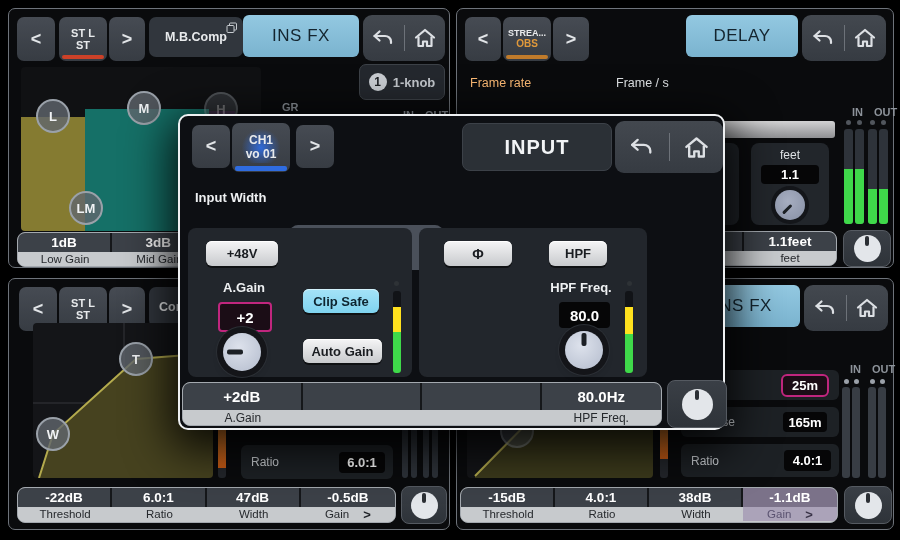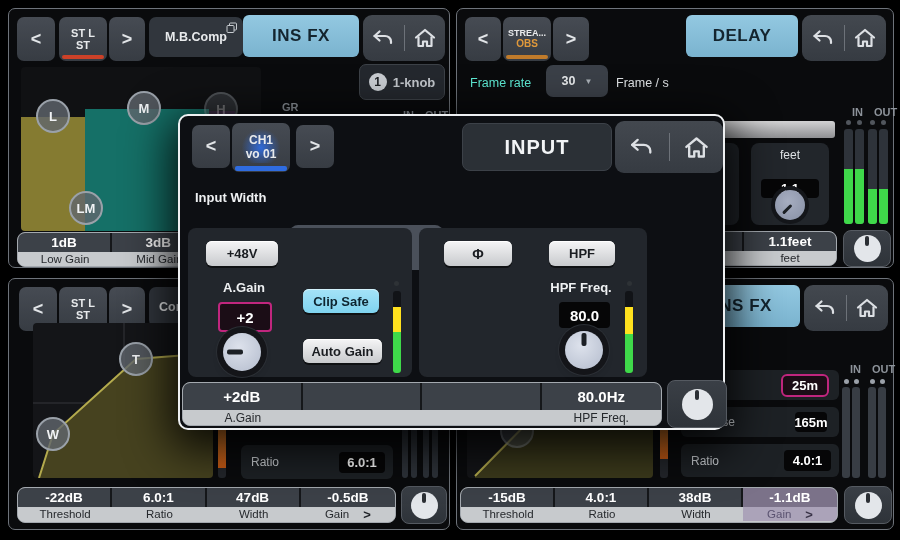--- a/index.html
+++ b/index.html
@@ -5,21 +5,21 @@
   html,body{margin:0;padding:0;background:#000;}
   #stage{position:relative;width:900px;height:540px;background:#000;overflow:hidden;
          font-family:"Liberation Sans",sans-serif;-webkit-font-smoothing:antialiased;}
   .abs{position:absolute;}
   .panel{position:absolute;background:#0a0b0d;border:1px solid #6e737a;border-radius:7px;}
   .btn-dark{background:linear-gradient(#464b53,#373c43);border-radius:7px;color:#e8eaec;
             display:flex;align-items:center;justify-content:center;font-weight:bold;}
   .navarrow{font-size:18px;font-weight:bold;color:#e2e5e8;}
   .tab{flex-direction:column;line-height:1.1;font-size:11px;position:relative;}
   .tab .tab-underline{position:absolute;bottom:2px;left:6%;width:88%;height:4px;border-radius:2px;}
-  .titlebtn{background:linear-gradient(#93c8e1,#7ab3cf);color:#14252f;font-size:17px;font-weight:bold;
+  .titlebtn{background:linear-gradient(#93c8e1,#7ab3cf);color:#14252f;font-size:17px;font-weight:normal;
             border-radius:6px;display:flex;align-items:center;justify-content:center;letter-spacing:.5px;}
   .uh{background:linear-gradient(#43484f,#363b42);border-radius:9px;display:flex;align-items:center;
       justify-content:space-evenly;}
   .uh .divider{width:1px;height:55%;background:#6d7279;}
   .lightbtn{background:linear-gradient(#f5f5f6,#c8cacd);border-radius:6px;color:#1a1d21;font-weight:bold;
             display:flex;align-items:center;justify-content:center;
             box-shadow:0 2px 0 rgba(0,0,0,.55), inset 0 1px 0 #fff;}
   .cyanbtn{background:linear-gradient(#a5e3f8,#7fd3ef);border-radius:6px;color:#0e2530;font-weight:bold;
            display:flex;align-items:center;justify-content:center;
            box-shadow:0 2px 0 rgba(0,0,0,.55), inset 0 1px 0 #d3f2fc;}
@@ -164,33 +164,29 @@
           <path d="M8.5 3.5 L3.5 8 L8.5 12.5" fill="none" stroke="#dde0e4" stroke-width="2.2" stroke-linecap="round" stroke-linejoin="round"></path>
           <path d="M3.5 8 H14 c3.5 0 6 2.5 6 5.5 v1.5" fill="none" stroke="#dde0e4" stroke-width="2.2" stroke-linecap="round"></path>
         </svg>
       <span class="divider"></span>
       <svg width="24" height="22" viewBox="0 0 24 22">
           <path d="M3 10.5 L12 3 L21 10.5" fill="none" stroke="#dde0e4" stroke-width="2.2" stroke-linecap="round" stroke-linejoin="round"></path>
           <path d="M5.5 9.5 V19 H10 V14.5 H14 V19 H18.5 V9.5" fill="none" stroke="#dde0e4" stroke-width="2.2" stroke-linejoin="round"></path>
         </svg>
     </div>
 
-    <span class="abs" style="left:13px;top:67px;color:#5eead4;font-size:12.5px;">Frame rate</span>
-    <div class="abs btn-dark" style="left:89px;top:56px;width:62px;height:32px;font-size:12.5px;gap:9px;background:#3b4048;">
-      <span>30</span>
-      <span style="font-size:8px;color:#aab0b7;">▼</span>
-    </div>
+    <span class="abs" style="left:13px;top:67px;color:#fdba74;font-size:12.5px;">Frame rate</span>
     <span class="abs" style="left:159px;top:67px;color:#dfe2e5;font-size:12.5px;">Frame / s</span>
 
     <div class="abs" style="left:144px;top:112px;width:234px;height:17px;border-radius:3px;background:linear-gradient(#d2d2d3,#8f9093);"></div>
     <div class="abs" style="left:194px;top:134px;width:88px;height:82px;background:#1f2328;border-radius:8px;"></div>
 
     <div class="abs" style="left:294px;top:134px;width:78px;height:82px;background:#22262b;border-radius:8px;">
       <div style="text-align:center;color:#dfe2e5;font-size:12px;margin-top:5px;">feet</div>
-      <div class="vbox" style="margin:17px auto 0;width:58px;height:19px;font-size:13px;">
+      <div class="vbox" style="margin:3px auto 0;width:58px;height:19px;font-size:13px;">
           <span>1.1</span>
         </div>
       <div class="abs" style="left:24px;top:47px;width:30px;height:30px;border-radius:50%;background:radial-gradient(circle at 42% 38%,#a7aec1,#868e a3);background:radial-gradient(circle at 42% 38%,#a7aec1,#8790a5);box-shadow:0 0 0 4px #14161a;">
         <span class="abs" style="left:50%;top:50%;width:3px;height:12px;background:#1c2025;border-radius:2px;transform:rotate(45deg);transform-origin:top center;"></span>
       </div>
     </div>
 
     <span class="abs minilabel" style="left:387px;top:97px;">IN</span>
     <span class="abs minilabel" style="left:409px;top:97px;">OUT</span>
     <span class="pdot" style="left:389px;top:111px;background:#51565d;"></span>
@@ -326,21 +322,21 @@
       <span class="mfill" style="top:82px;height:38px;background:linear-gradient(#e78a2e,#c85a14);"></span>
     </div>
 
     <div class="rowbox" style="left:224px;top:91px;width:158px;height:30px;">
       <div class="vbox magenta" style="position:absolute;right:10px;width:44px;height:19px;font-size:13px;border-radius:6px;">
           <span>25m</span>
         </div>
     </div>
     <div class="rowbox" style="left:224px;top:128px;width:158px;height:30px;">
       <span class="rlabel">Release</span>
-      <div class="vbox" style="position:absolute;right:12px;width:32px;height:20px;font-size:13px;">
+      <div class="vbox" style="position:absolute;right:12px;width:44px;height:20px;font-size:13px;">
           <span>165m</span>
         </div>
     </div>
     <div class="rowbox" style="left:224px;top:165px;width:158px;height:33px;">
       <span class="rlabel">Ratio</span>
       <div class="vbox" style="position:absolute;right:8px;width:47px;height:21px;font-size:13px;">
           <span>4.0:1</span>
         </div>
     </div>
 
@@ -441,21 +437,21 @@
       <div class="meter" style="left:205px;top:63px;width:8px;height:82px;background:#111317;">
         <span class="mfill" style="top:16px;height:25px;background:#ffe11e;"></span>
         <span class="mfill" style="top:41px;height:41px;background:#3fd94a;"></span>
       </div>
     </div>
 
     <div class="abs" style="left:239px;top:112px;width:228px;height:149px;background:#22262c;border-radius:8px;">
       <div class="lightbtn abs" style="left:25px;top:13px;width:68px;height:25px;font-size:14px;">
           <span>Φ</span>
         </div>
-      <div class="lightbtn abs" style="left:130px;top:13px;width:66px;height:25px;font-size:13px;">
+      <div class="lightbtn abs" style="left:130px;top:13px;width:58px;height:25px;font-size:13px;">
           <span>HPF</span>
         </div>
       <div class="abs" style="left:122px;top:52px;width:80px;text-align:center;color:#eef0f2;font-size:13px;font-weight:bold;">HPF Freq.</div>
       <div class="vbox abs" style="left:140px;top:74px;width:51px;height:26px;font-size:15px;">
           <span>80.0</span>
         </div>
       <div class="bigknob tick-up" style="left:146px;top:103px;"></div>
       <span class="pdot" style="left:208px;top:53px;background:#2e3236;"></span>
       <div class="meter" style="left:206px;top:63px;width:8px;height:82px;background:#111317;">
         <span class="mfill" style="top:16px;height:27px;background:#ffe11e;"></span>

